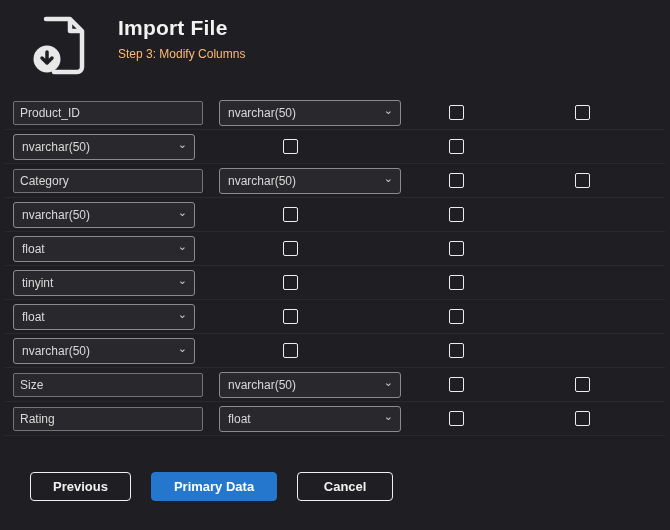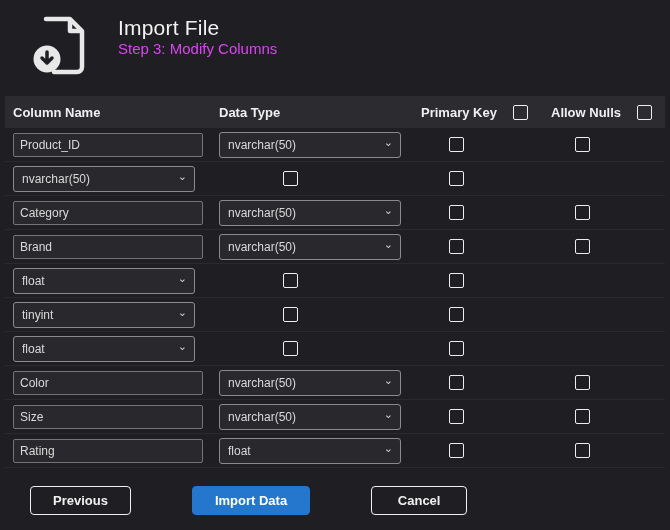--- a/index.html
+++ b/index.html
@@ -13,22 +13,22 @@
   }
   
   .app-header {
     display: flex;
     align-items: flex-start;
     padding: 14px 0 0 30px;
     height: 96px;
   }
   .file-icon-wrap { width: 66px; height: 64px; flex: 0 0 auto; }
   .header-text { margin-left: 22px; padding-top: 2px; }
-  .page-title { font-size: 21px; font-weight: normal; color: #f2f2f2; letter-spacing: .2px; }
-  .page-subtitle { font-size: 15px; color: #d946ef; }
+  .page-title { font-size: 21px; font-weight: bold; color: #f2f2f2; letter-spacing: .2px; }
+  .page-subtitle { font-size: 12px; color: #fdba74; margin-top: 7px; }
   
   .table-wrap { margin: 0 5px; }
   .thead {
     display: grid;
     grid-template-columns: 206px 202px 130px 122px;
     background: #2b2b30;
     height: 32px;
     align-items: center;
     font-size: 13px;
     font-weight: bold;
@@ -89,23 +89,23 @@
     border: 1.5px solid #ededed;
     border-radius: 2px;
     cursor: pointer;
   }
   .thead .cb { background: #2b2b30; }
   .cb-col { justify-content: center; padding-left: 0; }
   .trow .cb-col { padding-right: 44px; }
   
   .footer {
     display: flex;
-    gap: 61px;
+    gap: 20px;
     padding: 0 0 0 30px;
-    margin-top: 18px;
+    margin-top: 36px;
     align-items: center;
   }
   .btn {
     height: 29px;
     min-width: 96px;
     padding: 0 22px;
     border-radius: 4px;
     font-size: 13px;
     font-weight: bold;
     font-family: "Liberation Sans", sans-serif;
@@ -137,32 +137,20 @@
       <path d="M17 38 v10 M12 44 l5 5 l5 -5" fill="none" stroke="#1f1f23" stroke-width="3.5" stroke-linecap="round" stroke-linejoin="round"></path>
     </svg>
   </div>
   <div class="header-text">
     <div class="page-title">Import File</div>
     <div class="page-subtitle">Step 3: Modify Columns</div>
   </div>
 </div>
 
 <div class="table-wrap">
-  <div class="thead">
-    <div class="hcell">Column Name</div>
-    <div class="hcell">Data Type</div>
-    <div class="hcell with-cb">
-      <span>Primary Key</span>
-      <input type="checkbox" class="cb" style="">
-    </div>
-    <div class="hcell with-cb">
-      <span>Allow Nulls</span>
-      <input type="checkbox" class="cb" style="">
-    </div>
-  </div>
   <div class="tbody">
   <div class="trow">
     <div class="cell">
       <input class="name-input" value="Product_ID" style="">
     </div>
     <div class="cell">
       <div class="select-wrap">
         <select class="type-select"><option>nvarchar(50)</option></select>
         <span class="chev">⌄</span>
       </div>
@@ -203,23 +191,20 @@
     <div class="cell cb-col">
       <input type="checkbox" class="cb" style="">
     </div>
     <div class="cell cb-col">
       <input type="checkbox" class="cb" style="">
     </div>
   </div>
 
   <div class="trow">
     <div class="cell">
-      <input class="name-input" value="Brand" style="">
-    </div>
-    <div class="cell">
       <div class="select-wrap">
         <select class="type-select"><option>nvarchar(50)</option></select>
         <span class="chev">⌄</span>
       </div>
     </div>
     <div class="cell cb-col">
       <input type="checkbox" class="cb" style="">
     </div>
     <div class="cell cb-col">
       <input type="checkbox" class="cb" style="">
@@ -265,23 +250,20 @@
     </div>
     <div class="cell cb-col">
       <input type="checkbox" class="cb" style="">
     </div>
     <div class="cell cb-col">
       <input type="checkbox" class="cb" style="">
     </div>
   </div>
 
   <div class="trow">
-    <div class="cell">
-      <input class="name-input" value="Color" style="">
-    </div>
     <div class="cell">
       <div class="select-wrap">
         <select class="type-select"><option>nvarchar(50)</option></select>
         <span class="chev">⌄</span>
       </div>
     </div>
     <div class="cell cb-col">
       <input type="checkbox" class="cb" style="">
     </div>
     <div class="cell cb-col">
@@ -322,15 +304,15 @@
     </div>
     <div class="cell cb-col">
       <input type="checkbox" class="cb" style="">
     </div>
   </div>
 </div>
 </div>
 
 <div class="footer">
   <button class="btn btn-outline">Previous</button>
-  <button class="btn btn-primary">Import Data</button>
+  <button class="btn btn-primary">Primary Data</button>
   <button class="btn btn-outline">Cancel</button>
 </div>
 
 </body></html>

